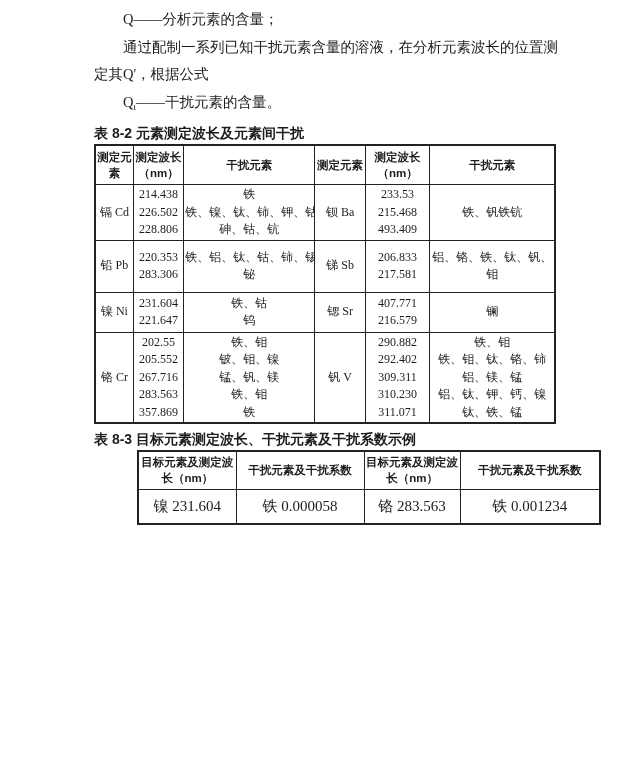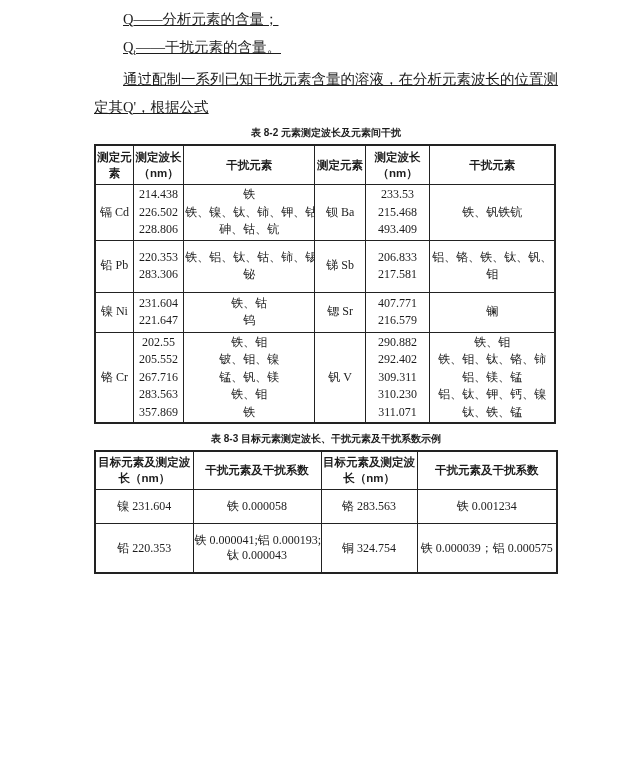--- a/index.html
+++ b/index.html
@@ -4,63 +4,63 @@
 <style>
   html,body{margin:0;padding:0;background:#ffffff;}
   body{
     width:644px;height:759px;overflow:hidden;position:relative;
     font-family:"Liberation Serif","DejaVu Serif",serif;
     color:#1c1c1c;
     -webkit-font-smoothing:antialiased;
   }
   .page{position:absolute;left:94px;top:6px;width:464px;}
   .para{font-size:14.5px;line-height:27.5px;margin:0;text-align:justify;}
-  .indent{text-indent:2em;text-decoration:underline;}
+  .indent{text-indent:2em;}
   sub{font-size:9px;vertical-align:-3px;}
   .tbl-title{
-    font-size:10px;font-weight:bold;text-align:center;
+    font-size:14px;font-weight:bold;
     line-height:20px;margin:2px 0 1px 0;
     font-family:"Liberation Sans","DejaVu Sans",sans-serif;
   }
   table{border-collapse:collapse;table-layout:fixed;margin:0;}
   table.t82{width:462px;}
-  table.t83{width:462px;}
+  table.t83{width:462px;margin-left:43px;}
   th,td{
     border:1px solid #222;text-align:center;vertical-align:middle;
     white-space:pre;overflow:hidden;
   }
   table{border:2px solid #222;}
   .t82 th{
     font-size:11.5px;font-weight:bold;line-height:16px;padding:3px 1px;
     font-family:"Liberation Sans","DejaVu Sans",sans-serif;white-space:pre-line;
   }
   .t82 td{font-size:12px;line-height:17.5px;padding:1px 1px;}
   .t82 .c1{width:38px;}.t82 .c2{width:50px;}.t82 .c3{width:130px;}
   .t82 .c4{width:50px;}.t82 .c5{width:64px;}.t82 .c6{width:124px;}
   .t82 tr.r-pb td{padding-top:8px;padding-bottom:8px;}
   .t82 tr.r-ni td{padding-top:2px;padding-bottom:2px;}
   .t83 th{
     font-size:11.5px;font-weight:bold;line-height:15.5px;padding:3px 1px;
     font-family:"Liberation Sans","DejaVu Sans",sans-serif;white-space:pre-line;
   }
-  .t83 td{font-size:12px;line-height:15px;padding:9px 1px;}
+  .t83 td{font-size:15px;line-height:15px;padding:9px 1px;}
   .t83 .c1{width:98px;}.t83 .c2{width:128px;}
   .t83 .c3{width:96px;}.t83 .c4{width:140px;}
   .gap-sm{height:3px;}
 </style>
 </head>
 <body>
 
 <div class="page">
 
   <p class="para indent"><span>Q</span><span>——分析元素的含量；</span></p>
 
+  <p class="para indent">通过配制一系列已知干扰元素含量的溶液，在分析元素波长的位置测定其Q'，根据公式</p>
+
   <p class="para indent"><span>Q</span><sub>t</sub><span>——干扰元素的含量。</span></p>
-
-  <p class="para indent">通过配制一系列已知干扰元素含量的溶液，在分析元素波长的位置测定其Q'，根据公式</p>
 
 
   <div class="tbl-title">表 8-2  元素测定波长及元素间干扰</div>
 
   <table class="t82">
     <colgroup>
         <col class="c1">
         <col class="c2">
         <col class="c3">
         <col class="c4">
@@ -161,23 +161,16 @@
       <th class="c3">目标元素及测定波
 长（nm）</th>
       <th class="c4">干扰元素及干扰系数</th>
     </tr>
     <tr>
       <td>镍 231.604</td>
       <td>铁 0.000058</td>
       <td>铬 283.563</td>
       <td>铁 0.001234</td>
     </tr>
-    <tr>
-      <td>铅 220.353</td>
-      <td>铁 0.000041;铝 0.000193;
-钛 0.000043</td>
-      <td>铜 324.754</td>
-      <td>铁 0.000039；铝 0.000575</td>
-    </tr>
   </tbody>
     </table>
 
 </div>
 
 </body></html>

